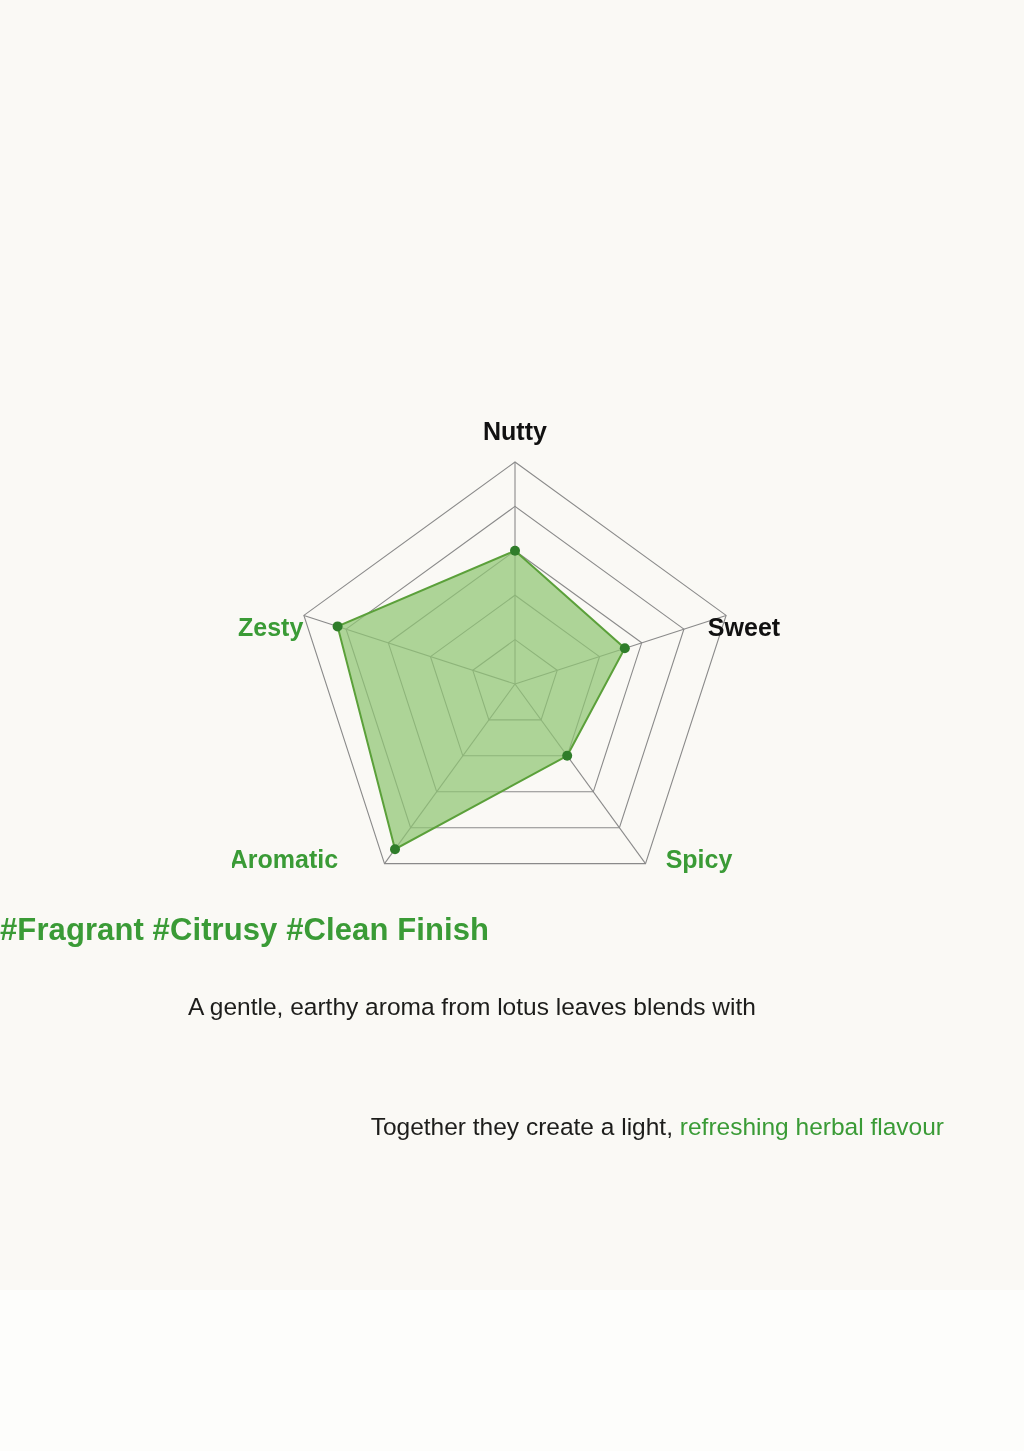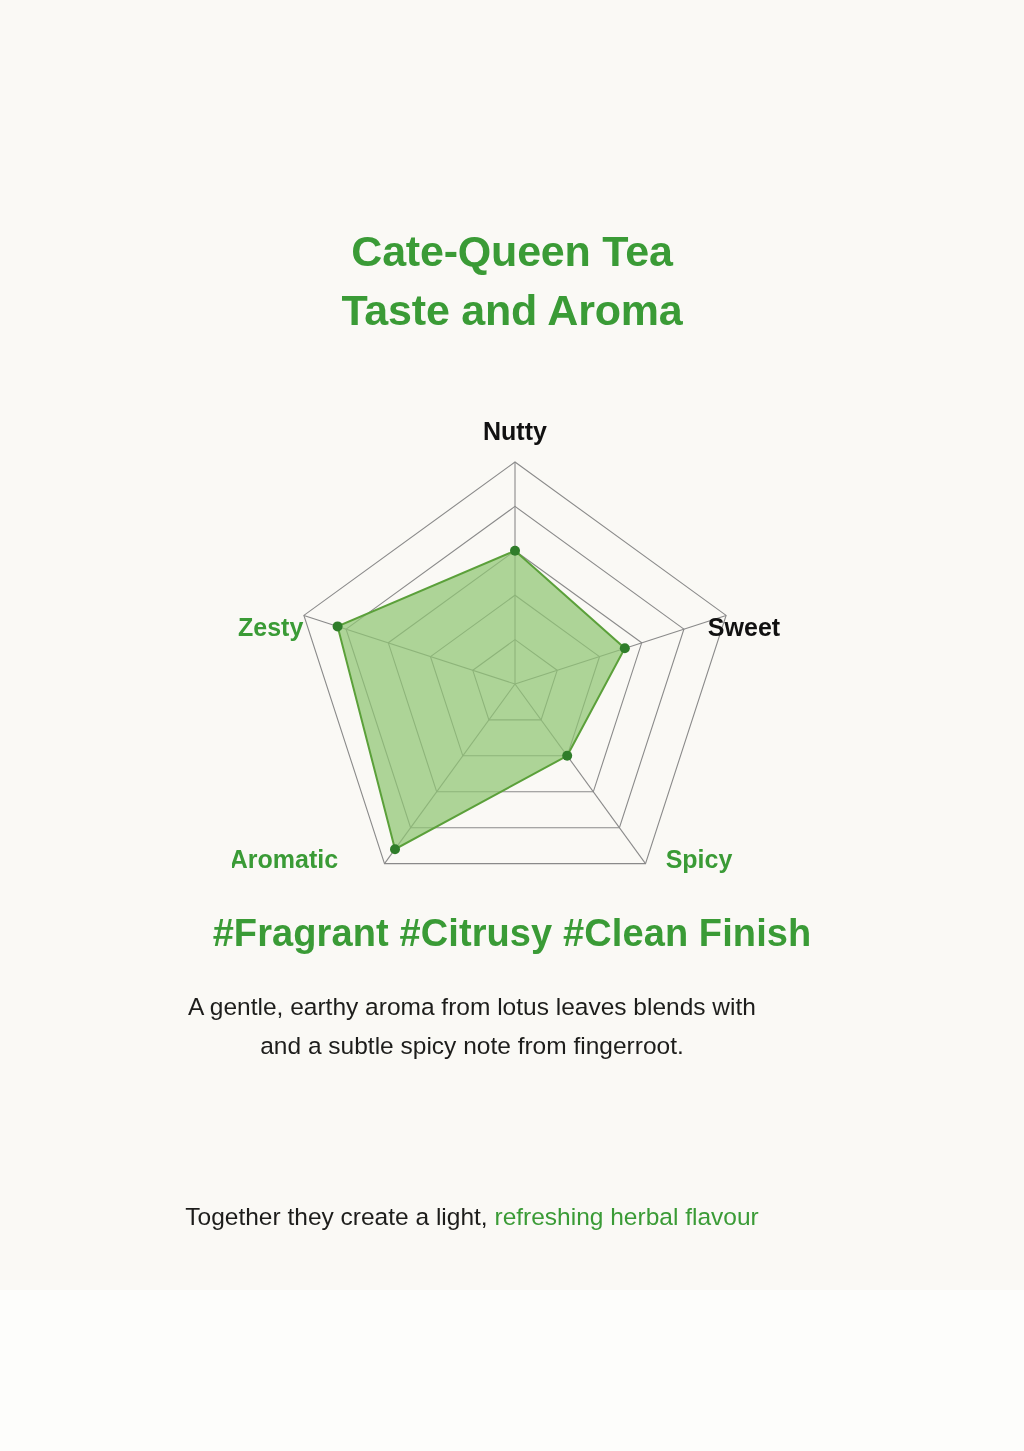--- a/index.html
+++ b/index.html
@@ -47,65 +47,62 @@
   .axis-label {
     font-family: "Liberation Sans", sans-serif;
     font-size: 25px;
     font-weight: bold;
   }
   .hashline {
     position: absolute;
     top: 912px;
     left: 0;
     width: 1024px;
-    text-align: center;
-    font-size: 38px;
+    text-align: left;
+    font-size: 31px;
     font-weight: bold;
     color: #1d1d1b;
     letter-spacing: 0.1px;
   }
   .hash-green {
     color: #3a9b36;
   }
   .para {
     position: absolute;
     left: 0;
     width: 944px;
     text-align: center;
     font-size: 24.5px;
     line-height: 1.58;
     color: #1d1d1b;
   }
   .para-1 {
     top: 988px;
   }
   .para-2 {
-    top: 1198px;
+    top: 1108px;
+    text-align: right;
   }
   .green-text {
     color: #3a9b36;
   }
   .footer-band {
     position: absolute;
     left: 0;
     top: 1290px;
     width: 1024px;
     height: 161px;
     background: #fdfdfb;
   }
 </style>
 </head>
 <body>
 
 <div class="page">
 
-  <div class="title-block">
-    <span class="title-line">Cate-Queen Tea</span>
-    <span class="title-line">Taste and Aroma</span>
-  </div>
 
   <div class="chart-wrap">
     <svg class="chart-svg" width="560" height="500" viewBox="0 0 560 500">
 
       <g fill="none" stroke="#8a8a8a" stroke-width="1.1">
         <polygon points="283.0,62.0 494.1,215.4 413.5,463.6 152.5,463.6 71.9,215.4"></polygon>
         <polygon points="283.0,106.4 451.9,229.1 387.4,427.7 178.6,427.7 114.1,229.1"></polygon>
         <polygon points="283.0,150.8 409.7,242.8 361.3,391.8 204.7,391.8 156.3,242.8"></polygon>
         <polygon points="283.0,195.2 367.5,256.6 335.2,355.8 230.8,355.8 198.5,256.6"></polygon>
         <polygon points="283.0,239.6 325.2,270.3 309.1,319.9 256.9,319.9 240.8,270.3"></polygon>
@@ -139,21 +136,20 @@
   <div class="hashline">
     <span class="hash-green">#Fragrant</span>
     <span> </span>
     <span class="hash-green">#Citrusy</span>
     <span> </span>
     <span class="hash-green">#Clean Finish</span>
   </div>
 
   <div class="para para-1">
     <div>A gentle, earthy aroma from lotus leaves blends with</div>
-    <div>and a subtle spicy note from fingerroot.</div>
   </div>
 
   <div class="para para-2">
     <div>
       <span>Together they create a light, </span><span class="green-text">refreshing herbal flavour</span>
     </div>
   </div>
 
   <div class="footer-band"></div>
 

